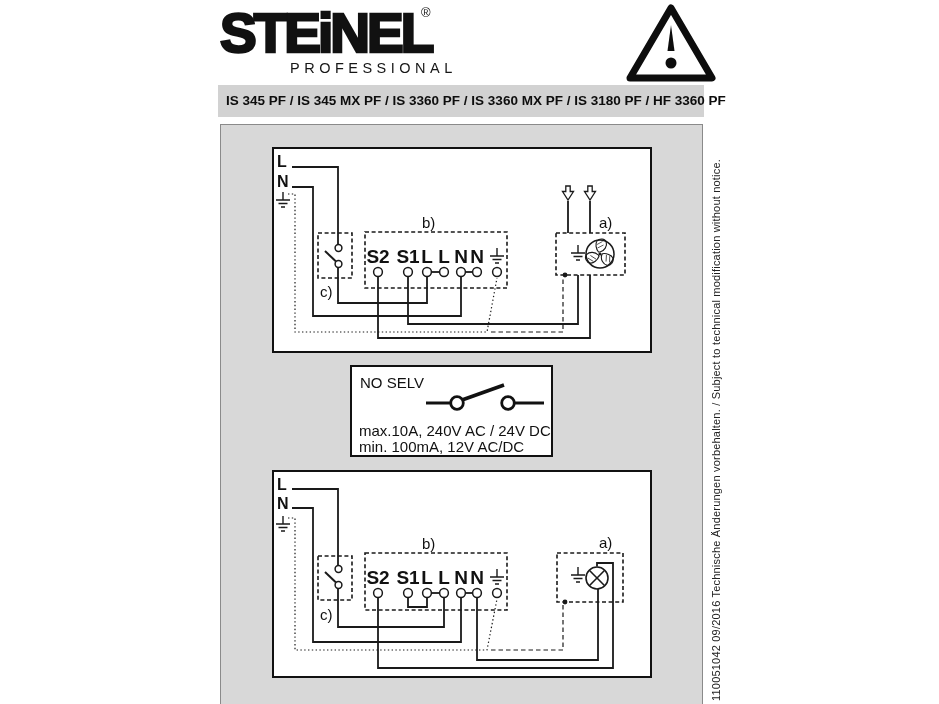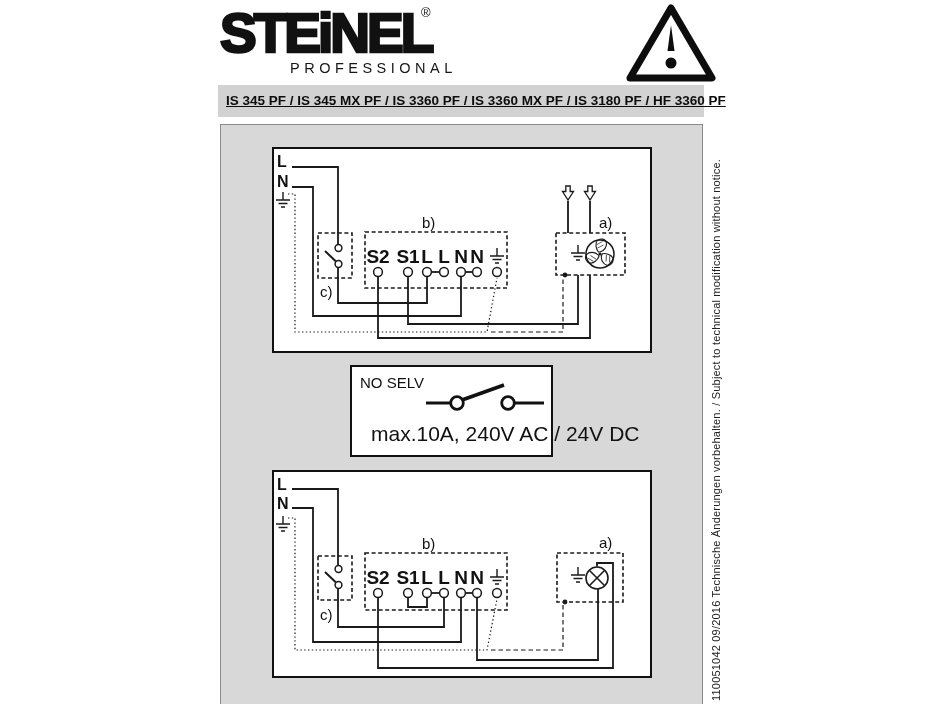--- a/index.html
+++ b/index.html
@@ -8,30 +8,30 @@
     font-family:"Liberation Sans", sans-serif;color:#111;overflow:hidden;
   }
   .abs{position:absolute;}
   
   #brand-svg{left:220px;top:2px;width:220px;height:64px;}
   #brand-sub{left:249px;top:60px;font-size:14.5px;letter-spacing:4.5px;color:#161616;margin-left:41px;}
   #warn-svg{left:624px;top:1px;width:94px;height:84px;}
   #models-bar{
     left:218px;top:85px;width:486px;height:32px;background:#d2d2d2;
     font-size:13.5px;font-weight:bold;line-height:32px;padding-left:8px;
-    box-sizing:border-box;white-space:nowrap;color:#0d0d0d;text-decoration:underline;
+    box-sizing:border-box;white-space:nowrap;color:#0d0d0d;
   }
   
   #panel{left:220px;top:124px;width:483px;height:580px;background:#d8d8d8;border:1px solid #8a8a8a;border-bottom:none;box-sizing:border-box;}
   #diag1{left:272px;top:147px;width:380px;height:206px;}
   #diag2{left:272px;top:470px;width:380px;height:208px;}
   
   #selv{left:350px;top:365px;width:203px;height:92px;background:#ffffff;border:2px solid #111;box-sizing:border-box;}
   #selv .title{position:absolute;left:8px;top:7px;font-size:15px;color:#111;}
-  #selv .l1{position:absolute;left:7px;top:55px;font-size:21px;white-space:nowrap;margin-left:12px;}
+  #selv .l1{position:absolute;left:7px;top:55px;font-size:15px;white-space:nowrap;}
   #selv .l2{position:absolute;left:7px;top:71px;font-size:15px;white-space:nowrap;}
   #selv svg{position:absolute;left:0;top:0;width:227px;height:88px;}
   
   #side-note{
     left:710px;top:701px;transform:rotate(-90deg);transform-origin:0 0;
     font-size:11px;white-space:nowrap;color:#222;letter-spacing:0.2px;
   }
   svg text{font-family:"Liberation Sans", sans-serif;fill:#111;}
   .lbl{font-size:15px;}
   .supply{font-size:16px;font-weight:bold;}
@@ -140,20 +140,21 @@
   <svg viewBox="0 0 227 88">
     <g stroke="#111" stroke-width="3" fill="none">
       <line x1="74" y1="36" x2="98" y2="36"></line>
       <line x1="162" y1="36" x2="192" y2="36"></line>
       <line x1="110" y1="33" x2="152" y2="18" stroke-width="3.6"></line>
       <circle cx="105" cy="36" r="6.3" fill="#fff" stroke-width="2.8"></circle>
       <circle cx="156" cy="36" r="6.3" fill="#fff" stroke-width="2.8"></circle>
     </g>
   </svg>
   <div class="l1">max.10A, 240V AC / 24V DC</div>
+  <div class="l2">min. 100mA, 12V AC/DC</div>
 </div>
 
 <svg id="diag2" class="abs" viewBox="0 0 380 208">
   <defs>
     <g id="earth2">
       <path d="M0,-8 V0 M-7,0 H7 M-4.5,3.5 H4.5 M-2,7 H2" stroke="#1a1a1a" stroke-width="1.4" fill="none"></path>
     </g>
   </defs>
 
   <rect x="1" y="1" width="378" height="206" fill="#ffffff" stroke="#111" stroke-width="2"></rect>

